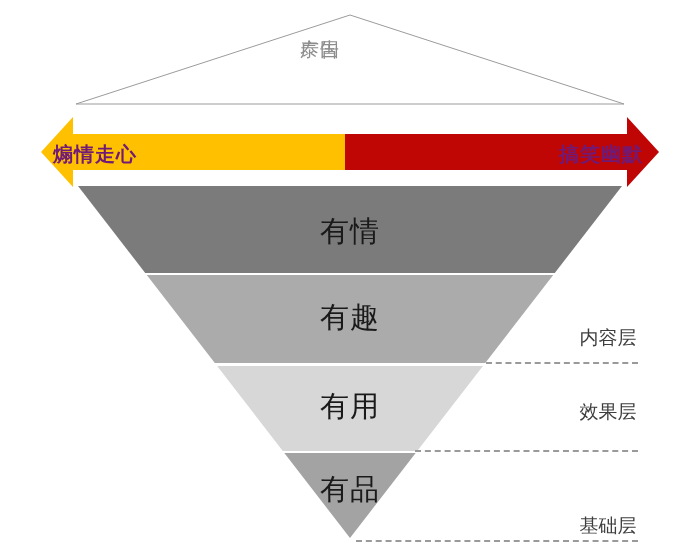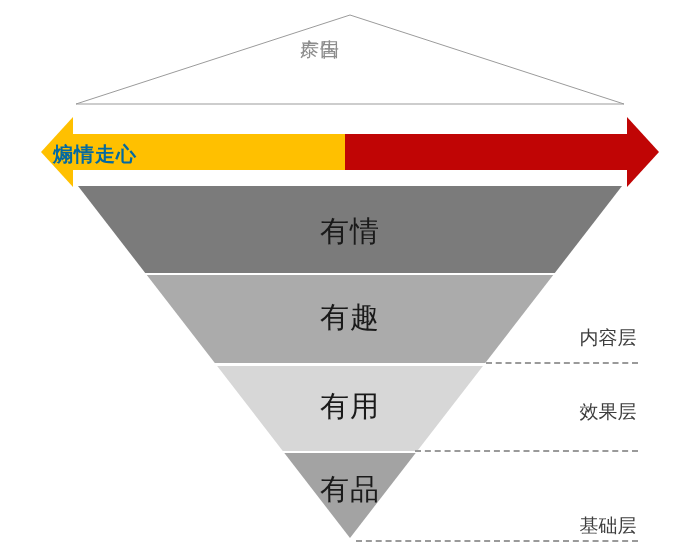--- a/index.html
+++ b/index.html
@@ -17,21 +17,21 @@
   }
 
   
   .head{top:117px;width:32px;height:70px;}
   .head.left{left:41px;clip-path:polygon(100% 0,0 50%,100% 100%);}
   .head.right{left:627px;clip-path:polygon(0 0,100% 50%,0 100%);}
   .bar{top:134px;height:36px;}
   .bar.yellow{left:73px;width:272px;}
   .bar.red{left:345px;width:282px;}
   .bar-label{
-    top:141px;font-size:20px;font-weight:bold;color:#0369a1;
+    top:141px;font-size:20px;font-weight:bold;color:#701a75;
     letter-spacing:1px;white-space:nowrap;
   }
   .bar-label.left{left:53px;}
   .bar-label.right{right:57px;}
 
   
   .pyramid{
     left:78px;top:186px;width:544px;height:352px;
     clip-path:polygon(0 0,100% 0,50% 100%);
   }
@@ -76,20 +76,21 @@
   <div class="apex-label">
     <div>泰国</div>
     <div>广告</div>
   </div>
 
   <div class="head left" style="background: rgb(255, 192, 0);"></div>
   <div class="bar yellow" style="background: rgb(255, 192, 0);"></div>
   <div class="bar red" style="background: rgb(192, 5, 5);"></div>
   <div class="head right" style="background: rgb(192, 5, 5);"></div>
   <div class="bar-label left">煽情走心</div>
+  <div class="bar-label right">搞笑幽默</div>
 
   <div class="pyramid">
     <div class="band l1" style="background: rgb(123, 123, 123);"></div>
     <div class="band l2" style="background: rgb(171, 171, 171);"></div>
     <div class="band l3" style="background: rgb(215, 215, 215);"></div>
     <div class="band l4" style="background: rgb(163, 163, 163);"></div>
     <div class="layer-label t1">有情</div>
     <div class="layer-label t2">有趣</div>
     <div class="layer-label t3">有用</div>
     <div class="layer-label t4">有品</div>

